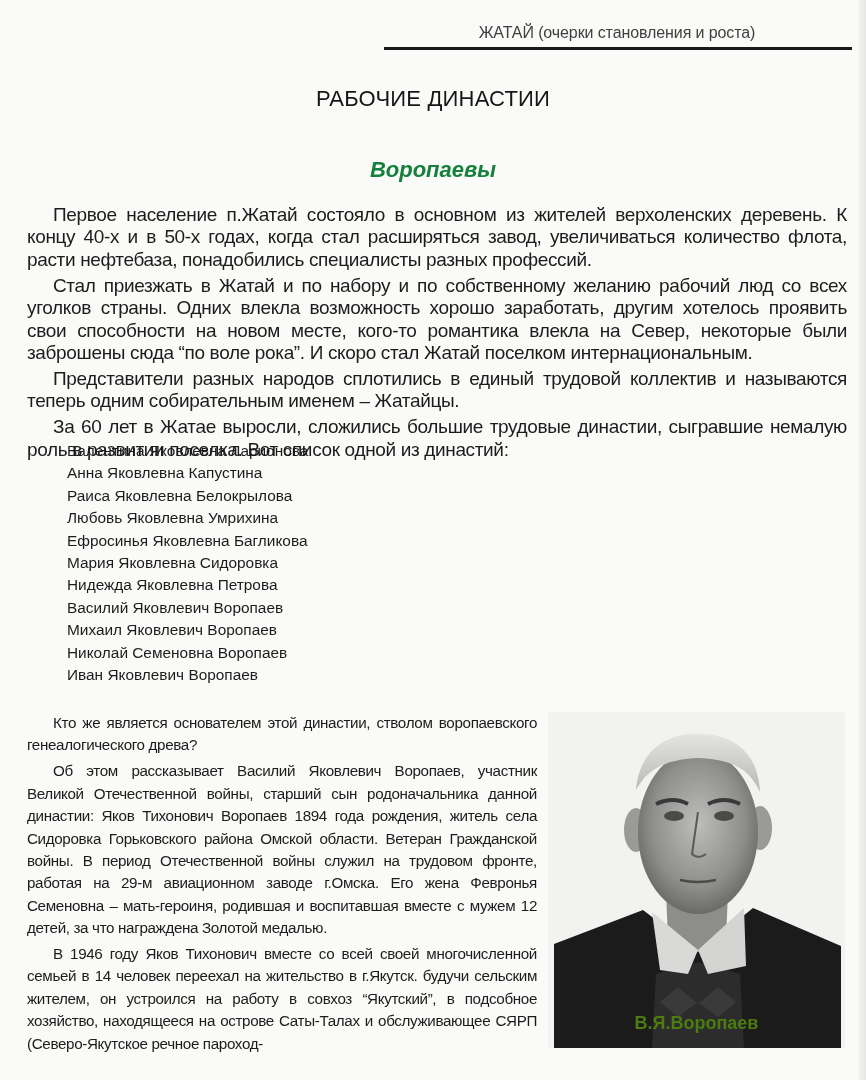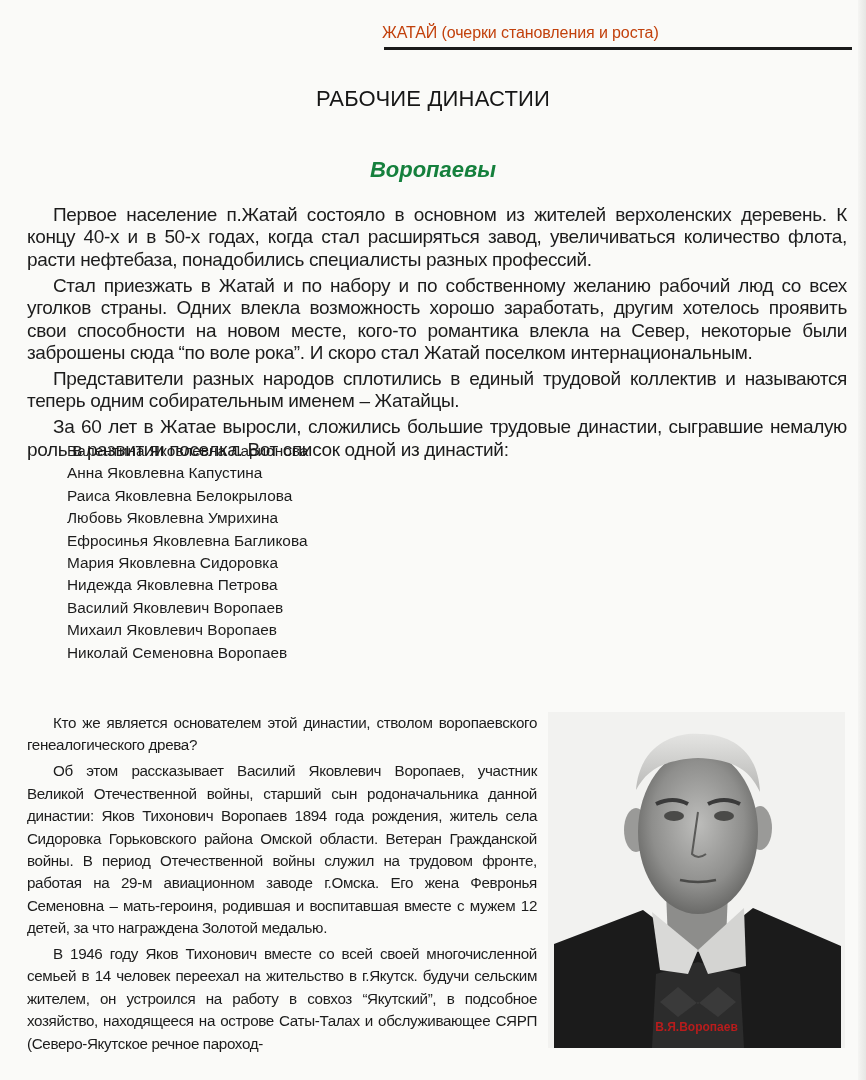--- a/index.html
+++ b/index.html
@@ -13,23 +13,23 @@
       position: relative;
       overflow: hidden;
       font-family: "Liberation Sans", sans-serif;
       color: #1c1c1c;
     }
     .header {
       position: absolute;
       left: 382px;
       top: 24px;
       width: 470px;
-      text-align: left;
+      text-align: center;
       font-size: 16px;
-      color: #c2410c;
+      color: #404040;
       letter-spacing: -0.1px;
     }
     .header-rule {
       position: absolute;
       left: 384px;
       top: 47px;
       width: 468px;
       height: 3px;
       background: #1a1a1a;
     }
@@ -110,23 +110,23 @@
       position: absolute;
       left: 0;
       top: 0;
     }
     .photo-caption {
       position: absolute;
       left: 0;
       width: 100%;
       bottom: 14px;
       text-align: center;
-      color: #b91c1c;
+      color: #4d7c0f;
       font-weight: bold;
-      font-size: 12px;
+      font-size: 18px;
     }
     .right-edge {
       position: absolute;
       right: 0;
       top: 0;
       width: 8px;
       height: 1080px;
       background: linear-gradient(to right, #f5f5f3, #e6e6e4);
     }
   </style>
@@ -152,20 +152,21 @@
   <li>Валентина Яковлевна Ларионова</li>
   <li>Анна Яковлевна Капустина</li>
   <li>Раиса Яковлевна Белокрылова</li>
   <li>Любовь Яковлевна Умрихина</li>
   <li>Ефросинья Яковлевна Багликова</li>
   <li>Мария Яковлевна Сидоровка</li>
   <li>Нидежда Яковлевна Петрова</li>
   <li>Василий Яковлевич Воропаев</li>
   <li>Михаил Яковлевич Воропаев</li>
   <li>Николай Семеновна Воропаев</li>
+  <li>Иван Яковлевич Воропаев</li>
 </ul>
 
 <div class="col-text">
   <p>Кто же является основателем этой династии, стволом воропаевского генеалогического древа?</p>
   <p>Об этом рассказывает Василий Яковлевич Воропаев, участник Великой Отечественной войны, старший сын родоначальника данной династии: Яков Тихонович Воропаев 1894 года рождения, житель села Сидоровка Горьковского района Омской области. Ветеран Гражданской войны. В период Отечественной войны служил на трудовом фронте, работая на 29-м авиационном заводе г.Омска. Его жена Февронья Семеновна – мать-героиня, родившая и воспитавшая вместе с мужем 12 детей, за что награждена Золотой медалью.</p>
   <p>В 1946 году Яков Тихонович вместе со всей своей многочисленной семьей в 14 человек переехал на жительство в г.Якутск. будучи сельским жителем, он устроился на работу в совхоз “Якутский”, в подсобное хозяйство, находящееся на острове Саты-Талах и обслуживающее СЯРП (Северо-Якутское речное пароход-</p>
 </div>
 
 <div class="photo">
   <svg width="297" height="336" viewBox="0 0 297 336">

